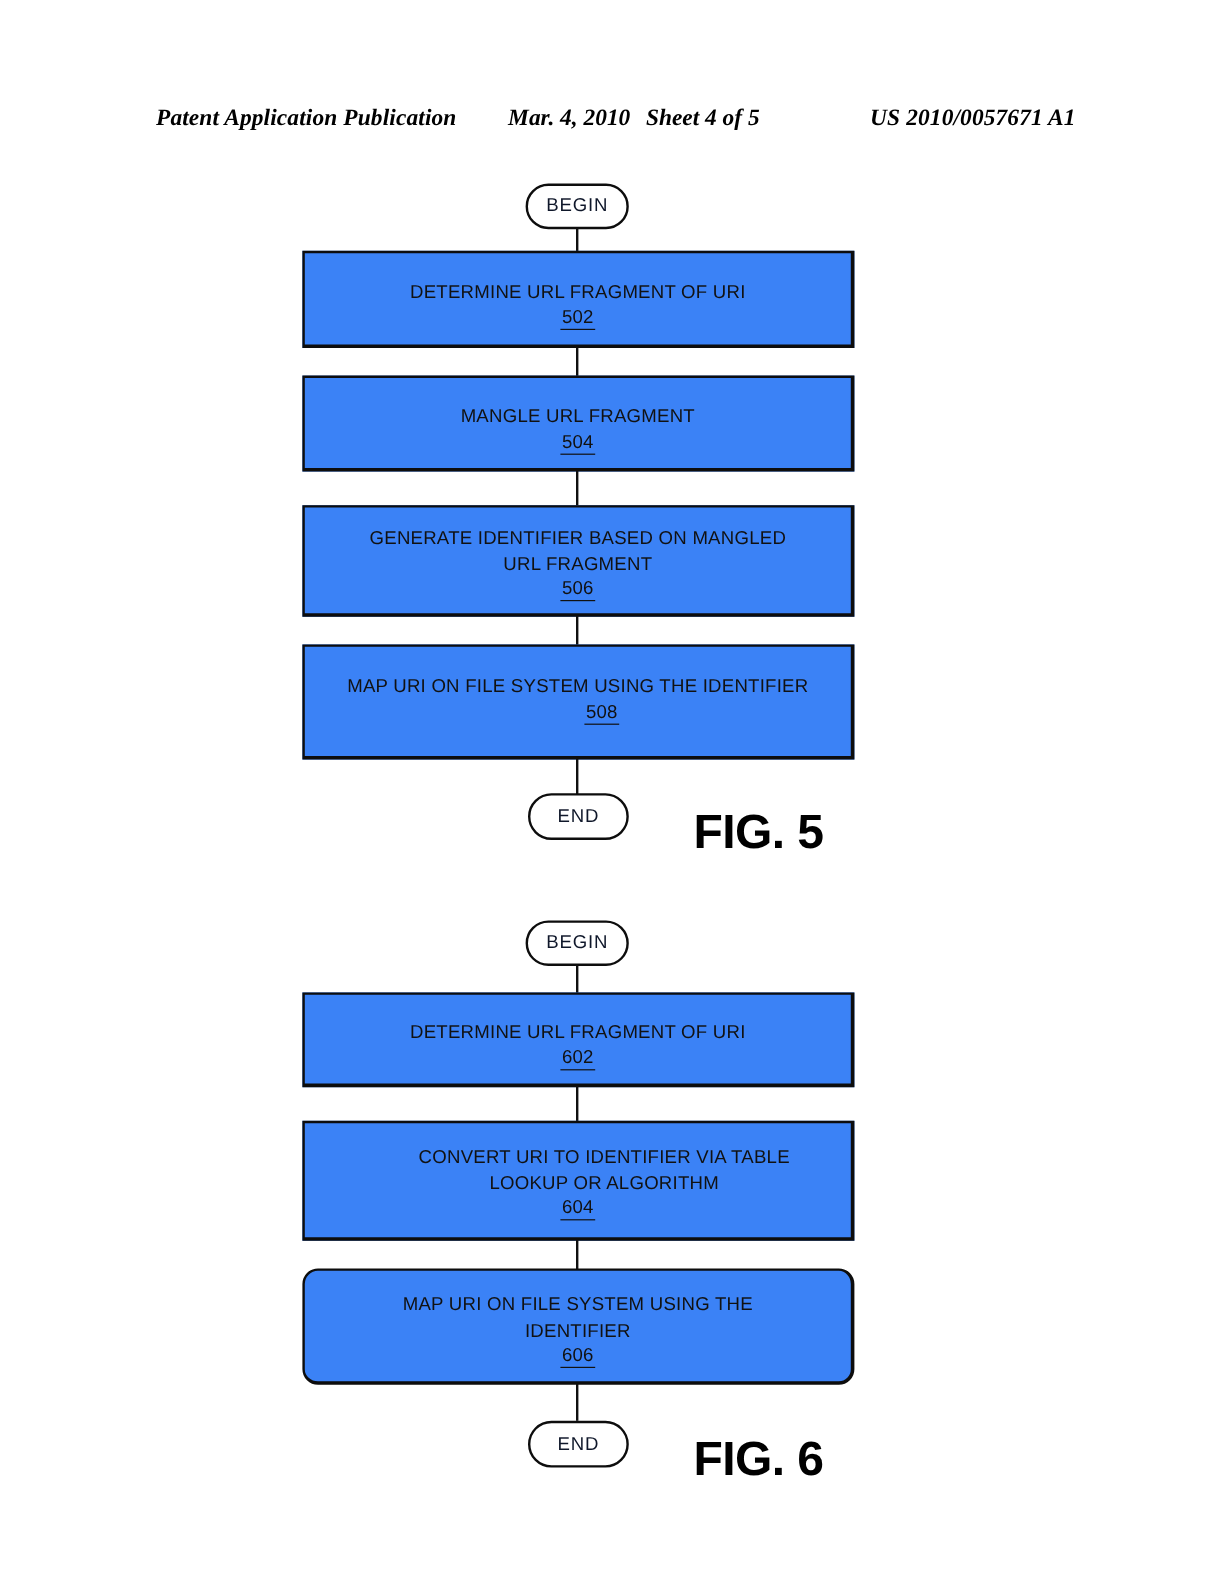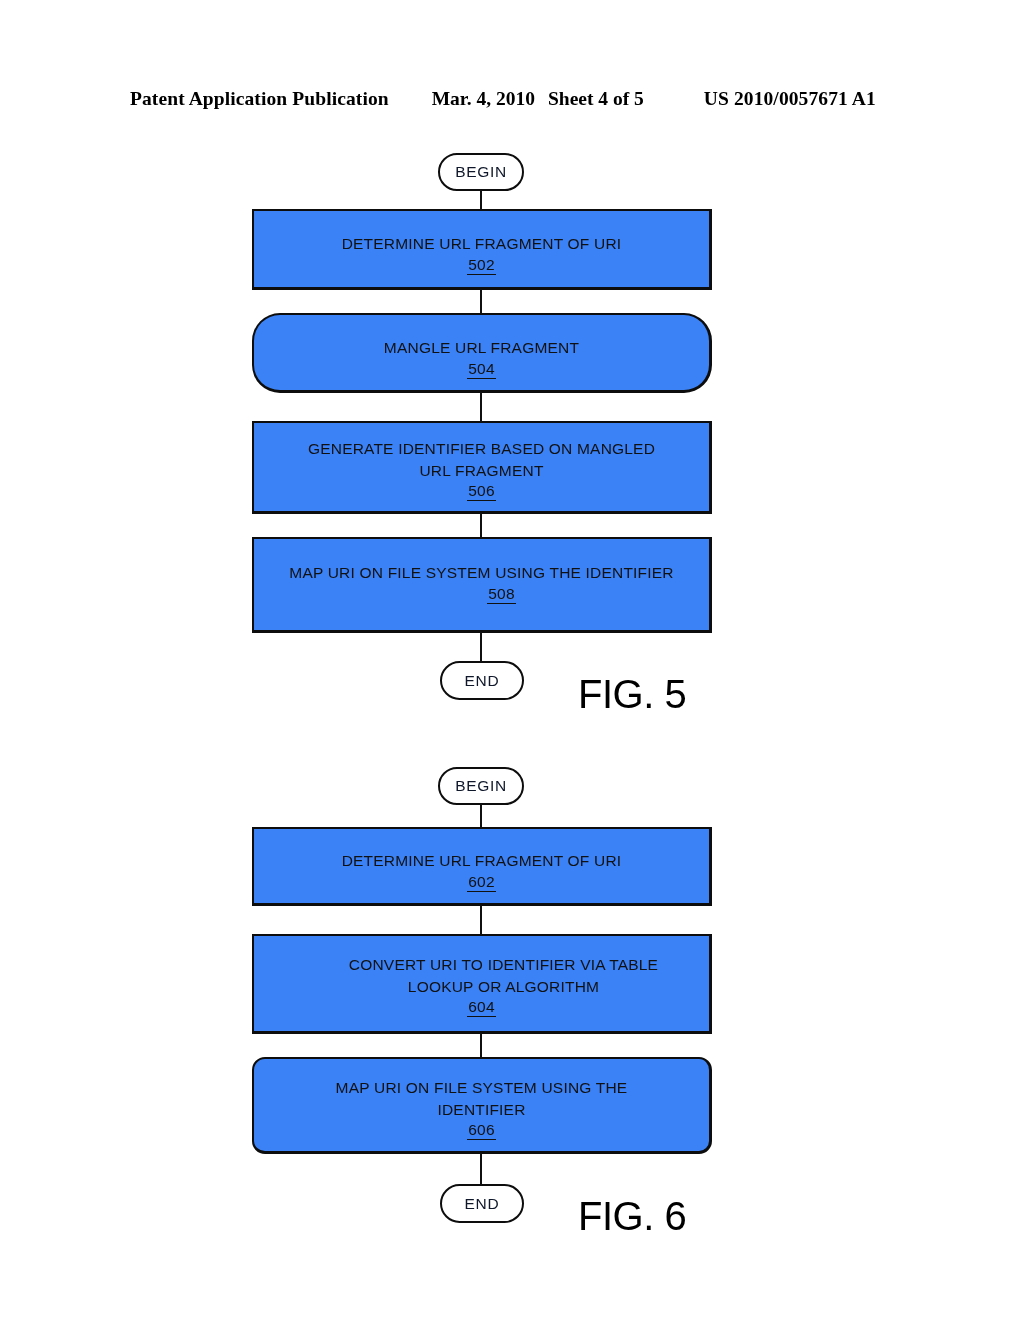--- a/index.html
+++ b/index.html
@@ -25,25 +25,26 @@
     left: 130px;
     width: 764px;
     height: 26px;
     font-family: "Liberation Serif", serif;
     font-weight: bold;
     font-size: 19.5px;
     line-height: 26px;
     white-space: nowrap;
     display: flex;
     align-items: flex-start;
+    font-style: italic;
   }
   .hdr-pub      { letter-spacing: .1px; }
   .hdr-date     { margin-left: 43px; }
   .hdr-sheet    { margin-left: 13px; }
-  .hdr-patno    { margin-left: 60px; letter-spacing: .1px; }
+  .hdr-patno    { margin-left: 92px; letter-spacing: .1px; }
 
   
   .figure { position: absolute; left: 0; top: 0; width: 1024px; }
 
   .node {
     position: absolute;
     box-sizing: border-box;
   }
 
   
@@ -98,21 +99,21 @@
   .conn {
     position: absolute;
     width: 2.4px;
     background: #101010;
   }
 
   
   .figcap {
     position: absolute;
     font-family: "Liberation Sans", sans-serif;
-    font-weight: normal;
+    font-weight: bold;
     font-size: 40px;
     line-height: 40px;
     letter-spacing: -0.5px;
     color: #000000;
     white-space: nowrap;
   }
 </style>
 </head>
 <body>
 
@@ -133,21 +134,21 @@
 
   <div class="node pbox" style="left:252px; top:209px; width:460px; height:81px;">
     <div class="ptext" style="top:22px;">DETERMINE URL FRAGMENT OF URI</div>
     <div class="pnum" style="top:44px;">
       <span>502</span>
     </div>
   </div>
 
   <div class="conn" style="left:480px; top:289px; height:25px;"></div>
 
-  <div class="node pbox" style="left:252px; top:313px; width:460px; height:80px;border-radius:28px;">
+  <div class="node pbox" style="left:252px; top:313px; width:460px; height:80px;">
     <div class="ptext" style="top:22px;">MANGLE URL FRAGMENT</div>
     <div class="pnum" style="top:44px;">
       <span>504</span>
     </div>
   </div>
 
   <div class="conn" style="left:480px; top:392px; height:30px;"></div>
 
   <div class="node pbox" style="left:252px; top:421px; width:460px; height:93px;">
     <div class="ptext" style="top:15px;">GENERATE IDENTIFIER BASED ON MANGLED

